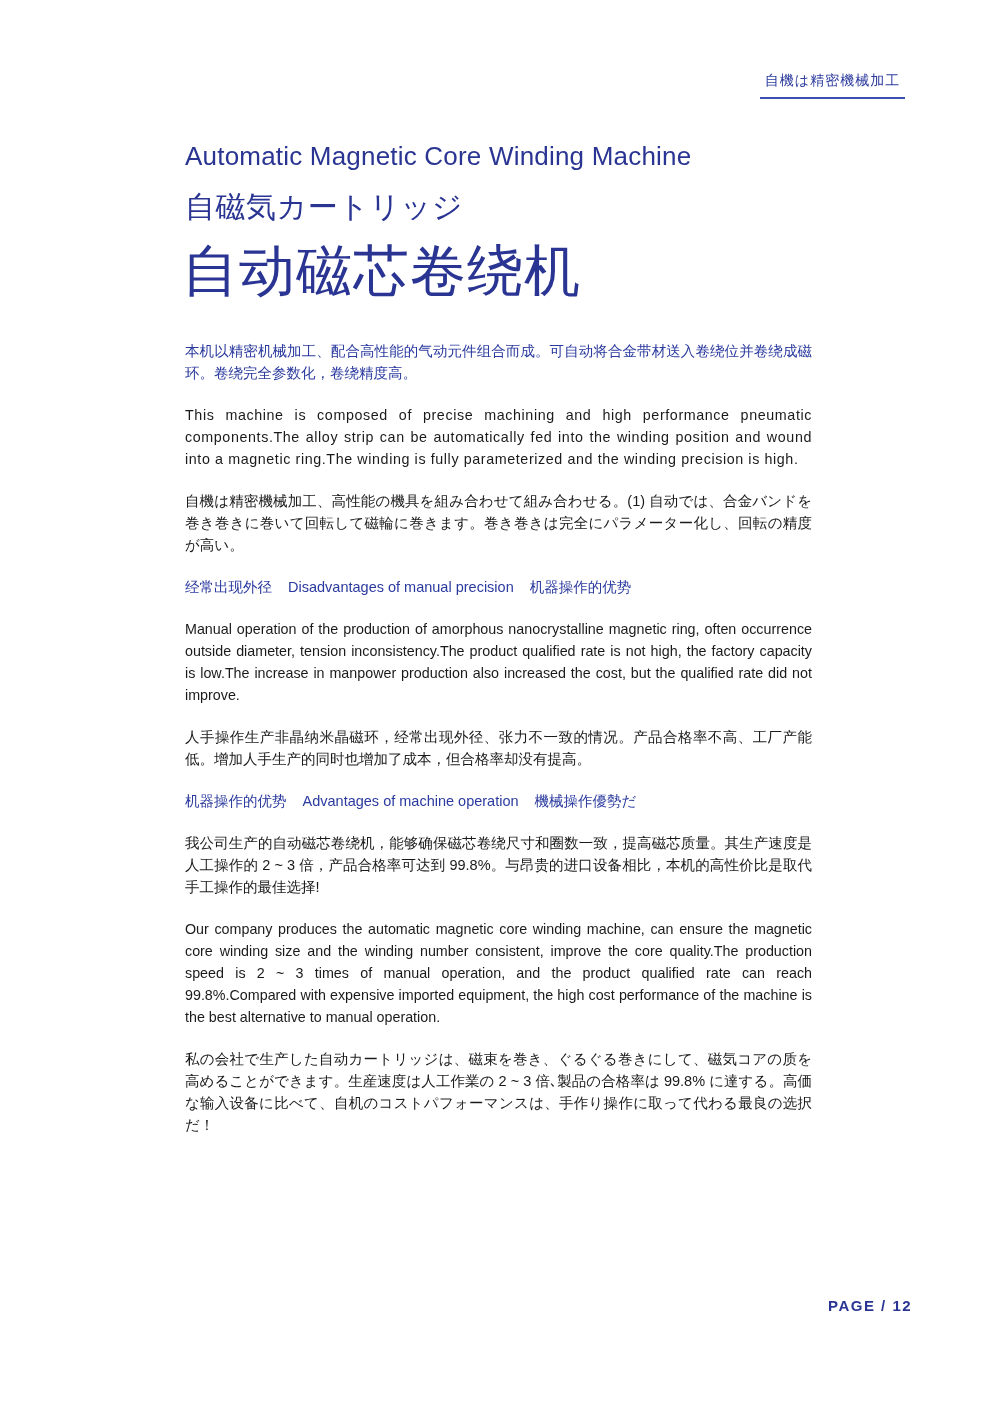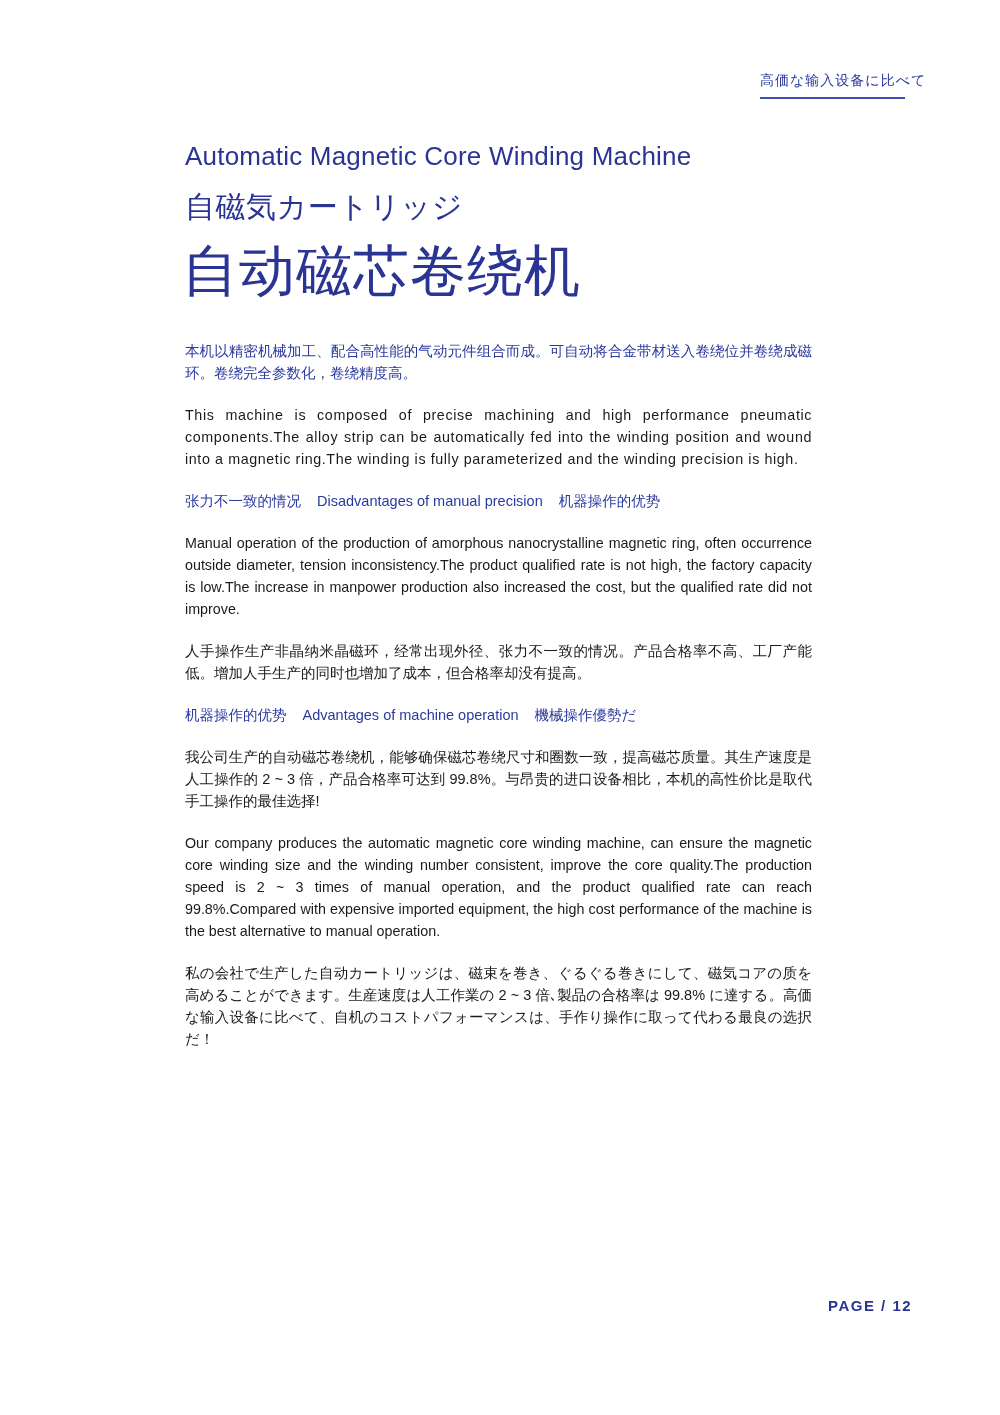--- a/index.html
+++ b/index.html
@@ -43,32 +43,33 @@
   }
   .heading span + span { margin-left: 12px; }
   .page-num {
     position: absolute; top: 1297px; left: 828px;
     font-size: 15px; color: #2a3593; font-weight: bold; letter-spacing: 1.5px; white-space: nowrap;
   }
 </style>
 </head>
 <body>
 
-<div class="tagline">高価な输入设备に比べて</div>
+<div class="tagline">自機は精密機械加工</div>
 
 <div class="title-en">Automatic Magnetic Core Winding Machine</div>
 <div class="title-ja">自磁気カートリッジ</div>
 <div class="title-zh">自动磁芯卷绕机</div>
 
 <div class="content">
   <p class="para blue">本机以精密机械加工、配合高性能的气动元件组合而成。可自动将合金带材送入卷绕位并卷绕成磁环。卷绕完全参数化，卷绕精度高。</p>
   <p class="para en en-wide">This machine is composed of precise machining and high performance pneumatic components.The alloy strip can be automatically fed into the winding position and wound into a magnetic ring.The winding is fully parameterized and the winding precision is high.</p>
+  <p class="para">自機は精密機械加工、高性能の機具を組み合わせて組み合わせる。(1) 自动では、合金バンドを巻き巻きに巻いて回転して磁輪に巻きます。巻き巻きは完全にパラメーター化し、回転の精度が高い。</p>
 
   <div class="heading">
-    <span>张力不一致的情况</span>
+    <span>经常出现外径</span>
     <span>Disadvantages of manual precision</span>
     <span>机器操作的优势</span>
   </div>
   <p class="para en">Manual operation of the production of amorphous nanocrystalline magnetic ring, often occurrence outside diameter, tension inconsistency.The product qualified rate is not high, the factory capacity is low.The increase in manpower production also increased the cost, but the qualified rate did not improve.</p>
   <p class="para">人手操作生产非晶纳米晶磁环，经常出现外径、张力不一致的情况。产品合格率不高、工厂产能低。增加人手生产的同时也增加了成本，但合格率却没有提高。</p>
 
   <div class="heading">
     <span>机器操作的优势</span>
     <span>Advantages of machine operation</span>
     <span>機械操作優勢だ</span>

